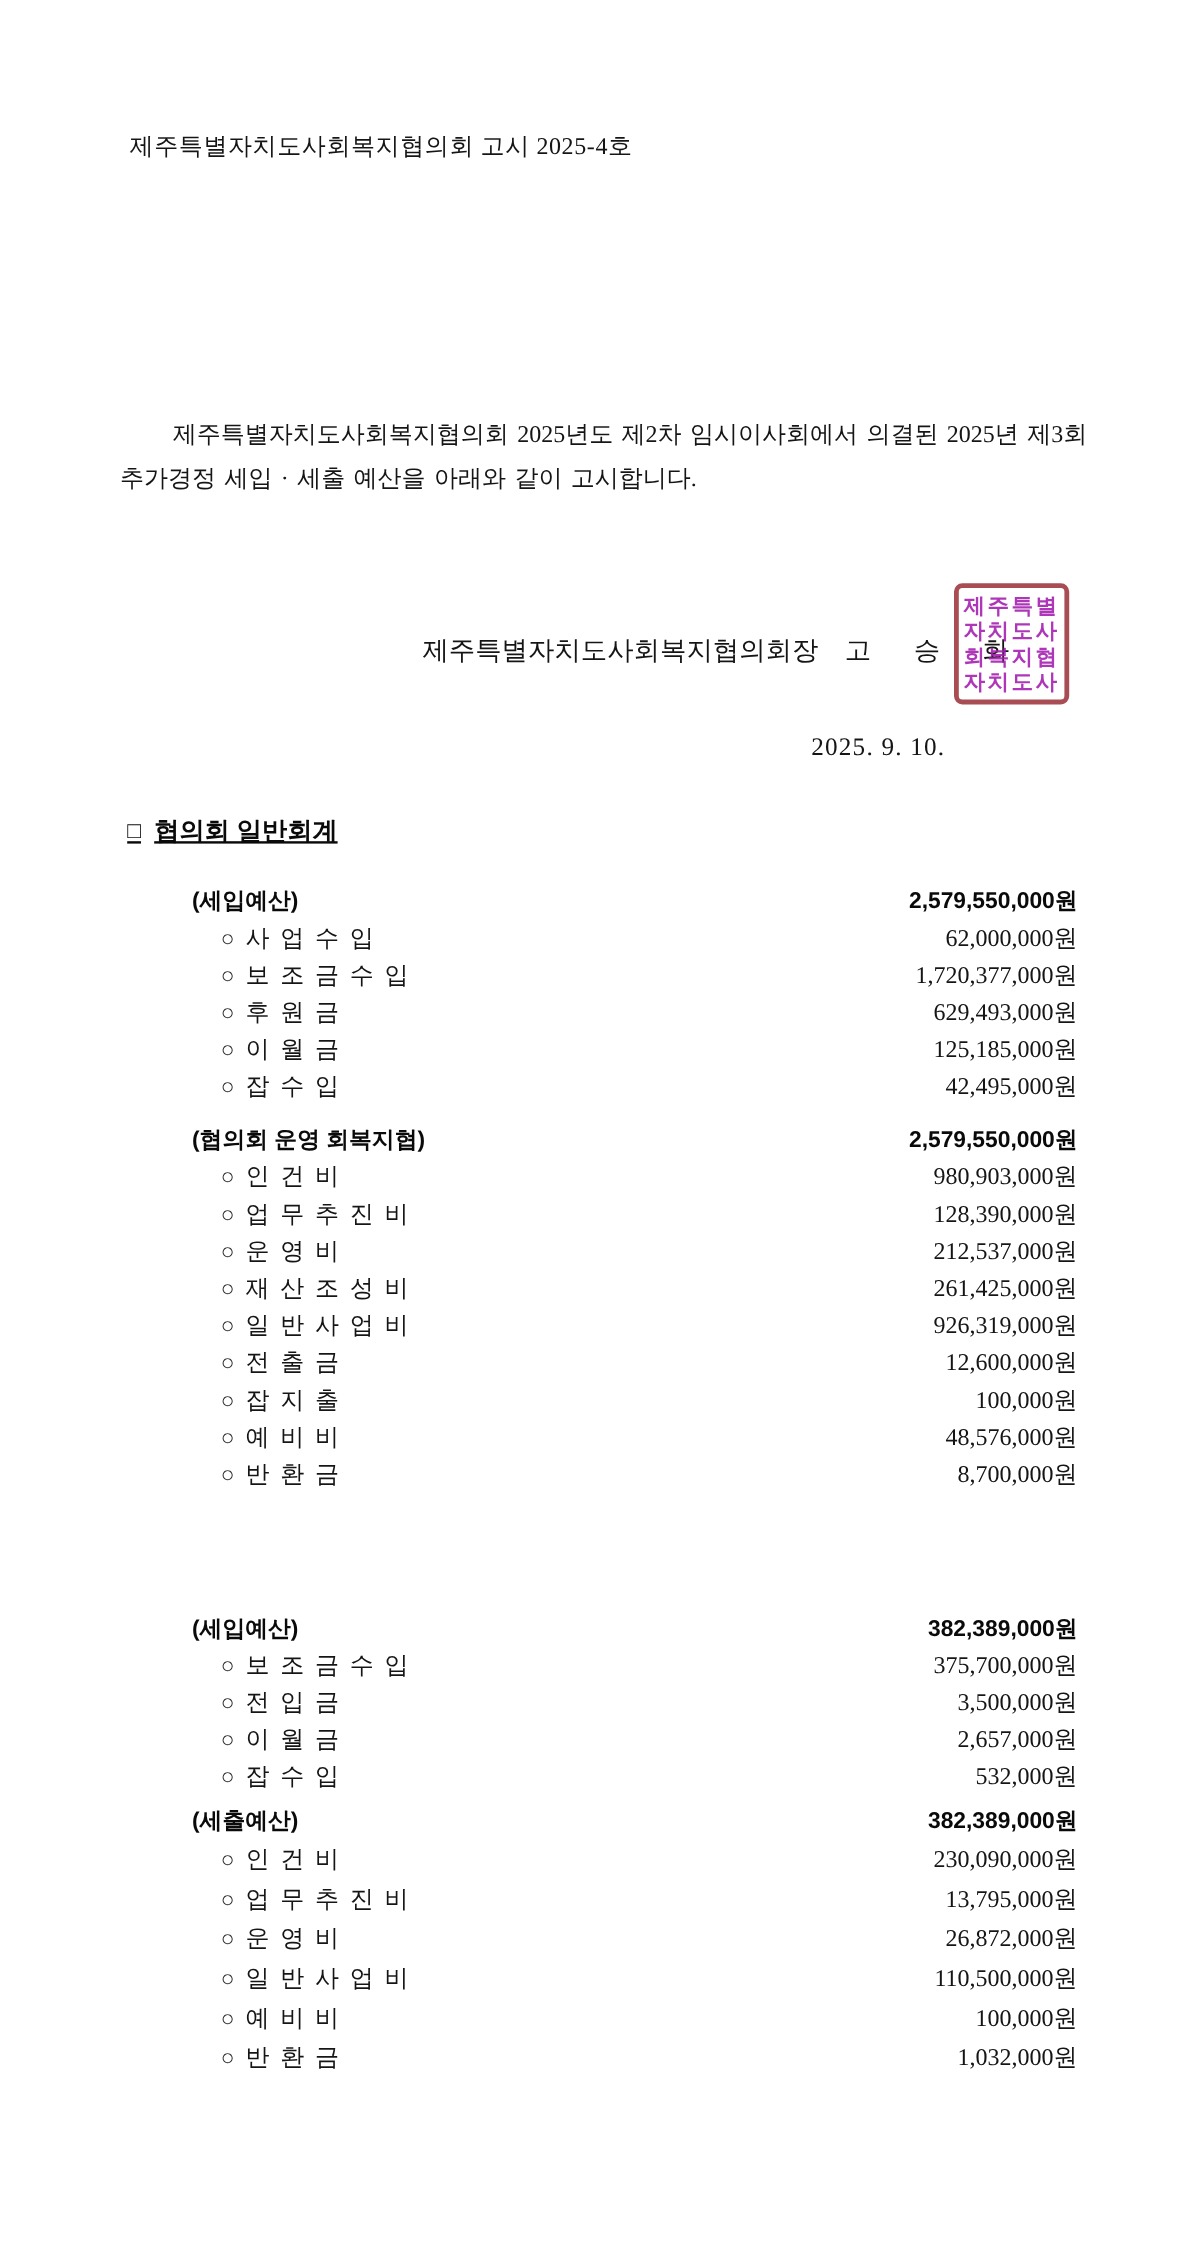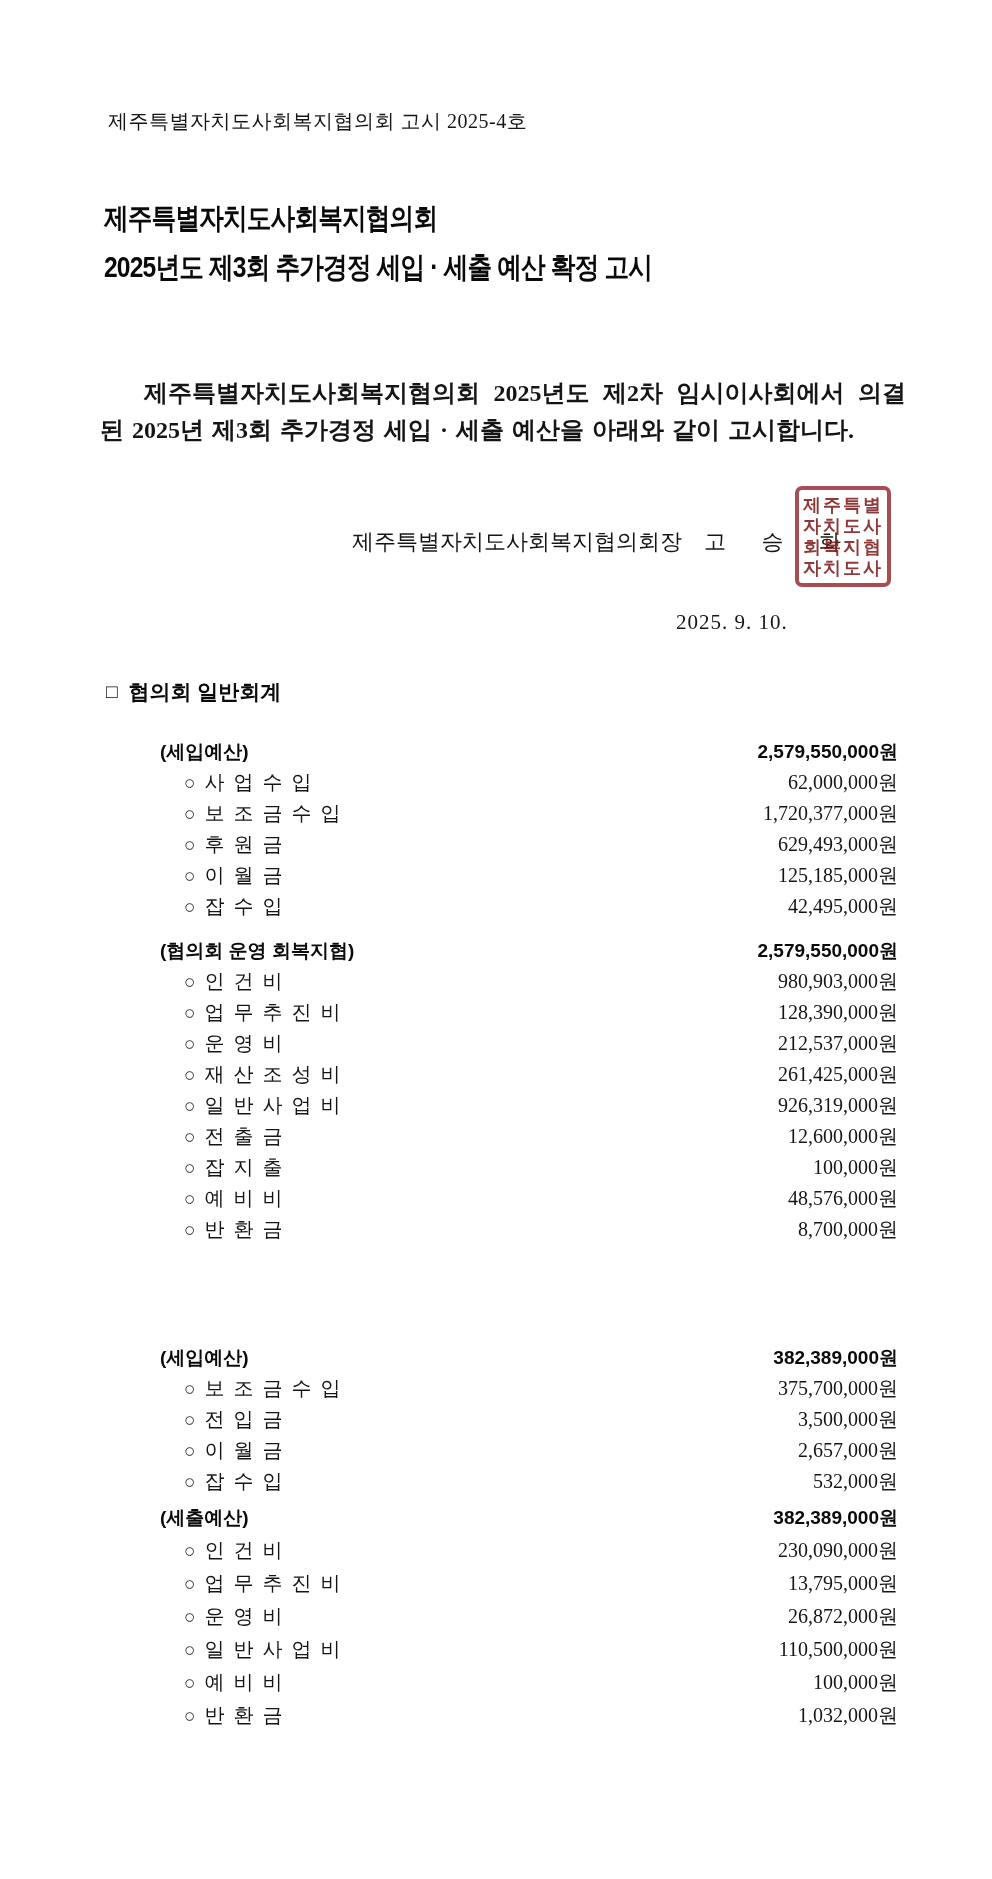--- a/index.html
+++ b/index.html
@@ -11,47 +11,47 @@
     position:absolute; left:108px; top:108px;
     font-size:20px; letter-spacing:0.5px; white-space:nowrap;
   }
   .doc-title { position:absolute; left:104px; top:194px; margin:0; }
   .title-line {
     display:block; font-family:"Liberation Sans", sans-serif; font-weight:bold;
     font-size:29px; line-height:49px; letter-spacing:-1px; white-space:nowrap;
     transform:scaleX(0.85); transform-origin:0 50%; color:#0a0a0a;
   }
   .body-para {
-    position:absolute; left:100px; top:375px; width:806px; margin:0;
-    font-size:24px; line-height:37px; text-align:justify; text-indent:44px;
-    word-break:break-all; word-spacing:2px;font-weight:bold;
+    position:absolute; left:100px; top:344px; width:806px; margin:0;
+    font-size:20px; line-height:37px; text-align:justify; text-indent:44px;
+    word-break:break-all; word-spacing:2px;
   }
   .sign-line {
     position:absolute; left:352px; top:527px; font-size:22px; white-space:nowrap;
   }
   .signer-name { margin-left:22px; word-spacing:28px; letter-spacing:1px; }
   .seal {
     position:absolute; left:795px; top:486px; width:96px; height:101px;
     box-sizing:border-box; border:4px solid #9c353c; border-radius:7px;
     display:flex; flex-direction:column; justify-content:space-around;
     padding:4px 3px; opacity:0.88;
   }
   .seal-row {
     text-align:center; letter-spacing:2px; font-size:18px; line-height:1;
-    font-family:"Liberation Sans", sans-serif; font-weight:bold; color:#7f1d1d;
+    font-family:"Liberation Sans", sans-serif; font-weight:bold; color:#a21caf;
   }
   .notice-date {
     position:absolute; left:676px; top:610px; font-size:21px; letter-spacing:1px;text-align:center;
   }
   .section-heading {
     position:absolute; left:106px; white-space:nowrap;
     font-family:"Liberation Sans", sans-serif; font-weight:bold; font-size:21px;
     color:#0a0a0a;
   }
-  .heading-1 { top:678px; }
+  .heading-1 { top:678px;text-decoration:underline; }
   .heading-2 { top:1288px; }
   .section-marker { font-size:19px; margin-right:11px; position:relative; top:-1px; }
   .budget-block { position:absolute; left:116px; width:782px; }
   .block-a { top:737px; }
   .block-b { top:936px; }
   .block-c { top:1343px; }
   .block-d { top:1502px; }
   .row { display:flex; align-items:baseline; line-height:30px; font-size:20px;margin-left:44px; }
   .block-d .row { line-height:32px; }
   .header-row .block-label, .header-row .block-total {
@@ -64,24 +64,20 @@
   .item-label { letter-spacing:2px; white-space:nowrap; }
   .item-amount { margin-left:auto; white-space:nowrap; }
 </style>
 </head>
 <body>
 
 <div class="page">
 
   <div class="doc-number">제주특별자치도사회복지협의회 고시 2025-4호</div>
 
-  <h1 class="doc-title">
-    <span class="title-line">제주특별자치도사회복지협의회</span>
-    <span class="title-line">2025년도 제3회 추가경정 세입 · 세출 예산 확정 고시</span>
-  </h1>
 
   <p class="body-para">제주특별자치도사회복지협의회 2025년도 제2차 임시이사회에서 의결된 2025년 제3회 추가경정 세입 · 세출 예산을 아래와 같이 고시합니다.</p>
 
   <div class="sign-line">
     <span>제주특별자치도사회복지협의회장</span><span class="signer-name">고 승 화</span>
   </div>
 
   <div class="seal">
     <div class="seal-row">제주특별</div>
     <div class="seal-row">자치도사</div>

